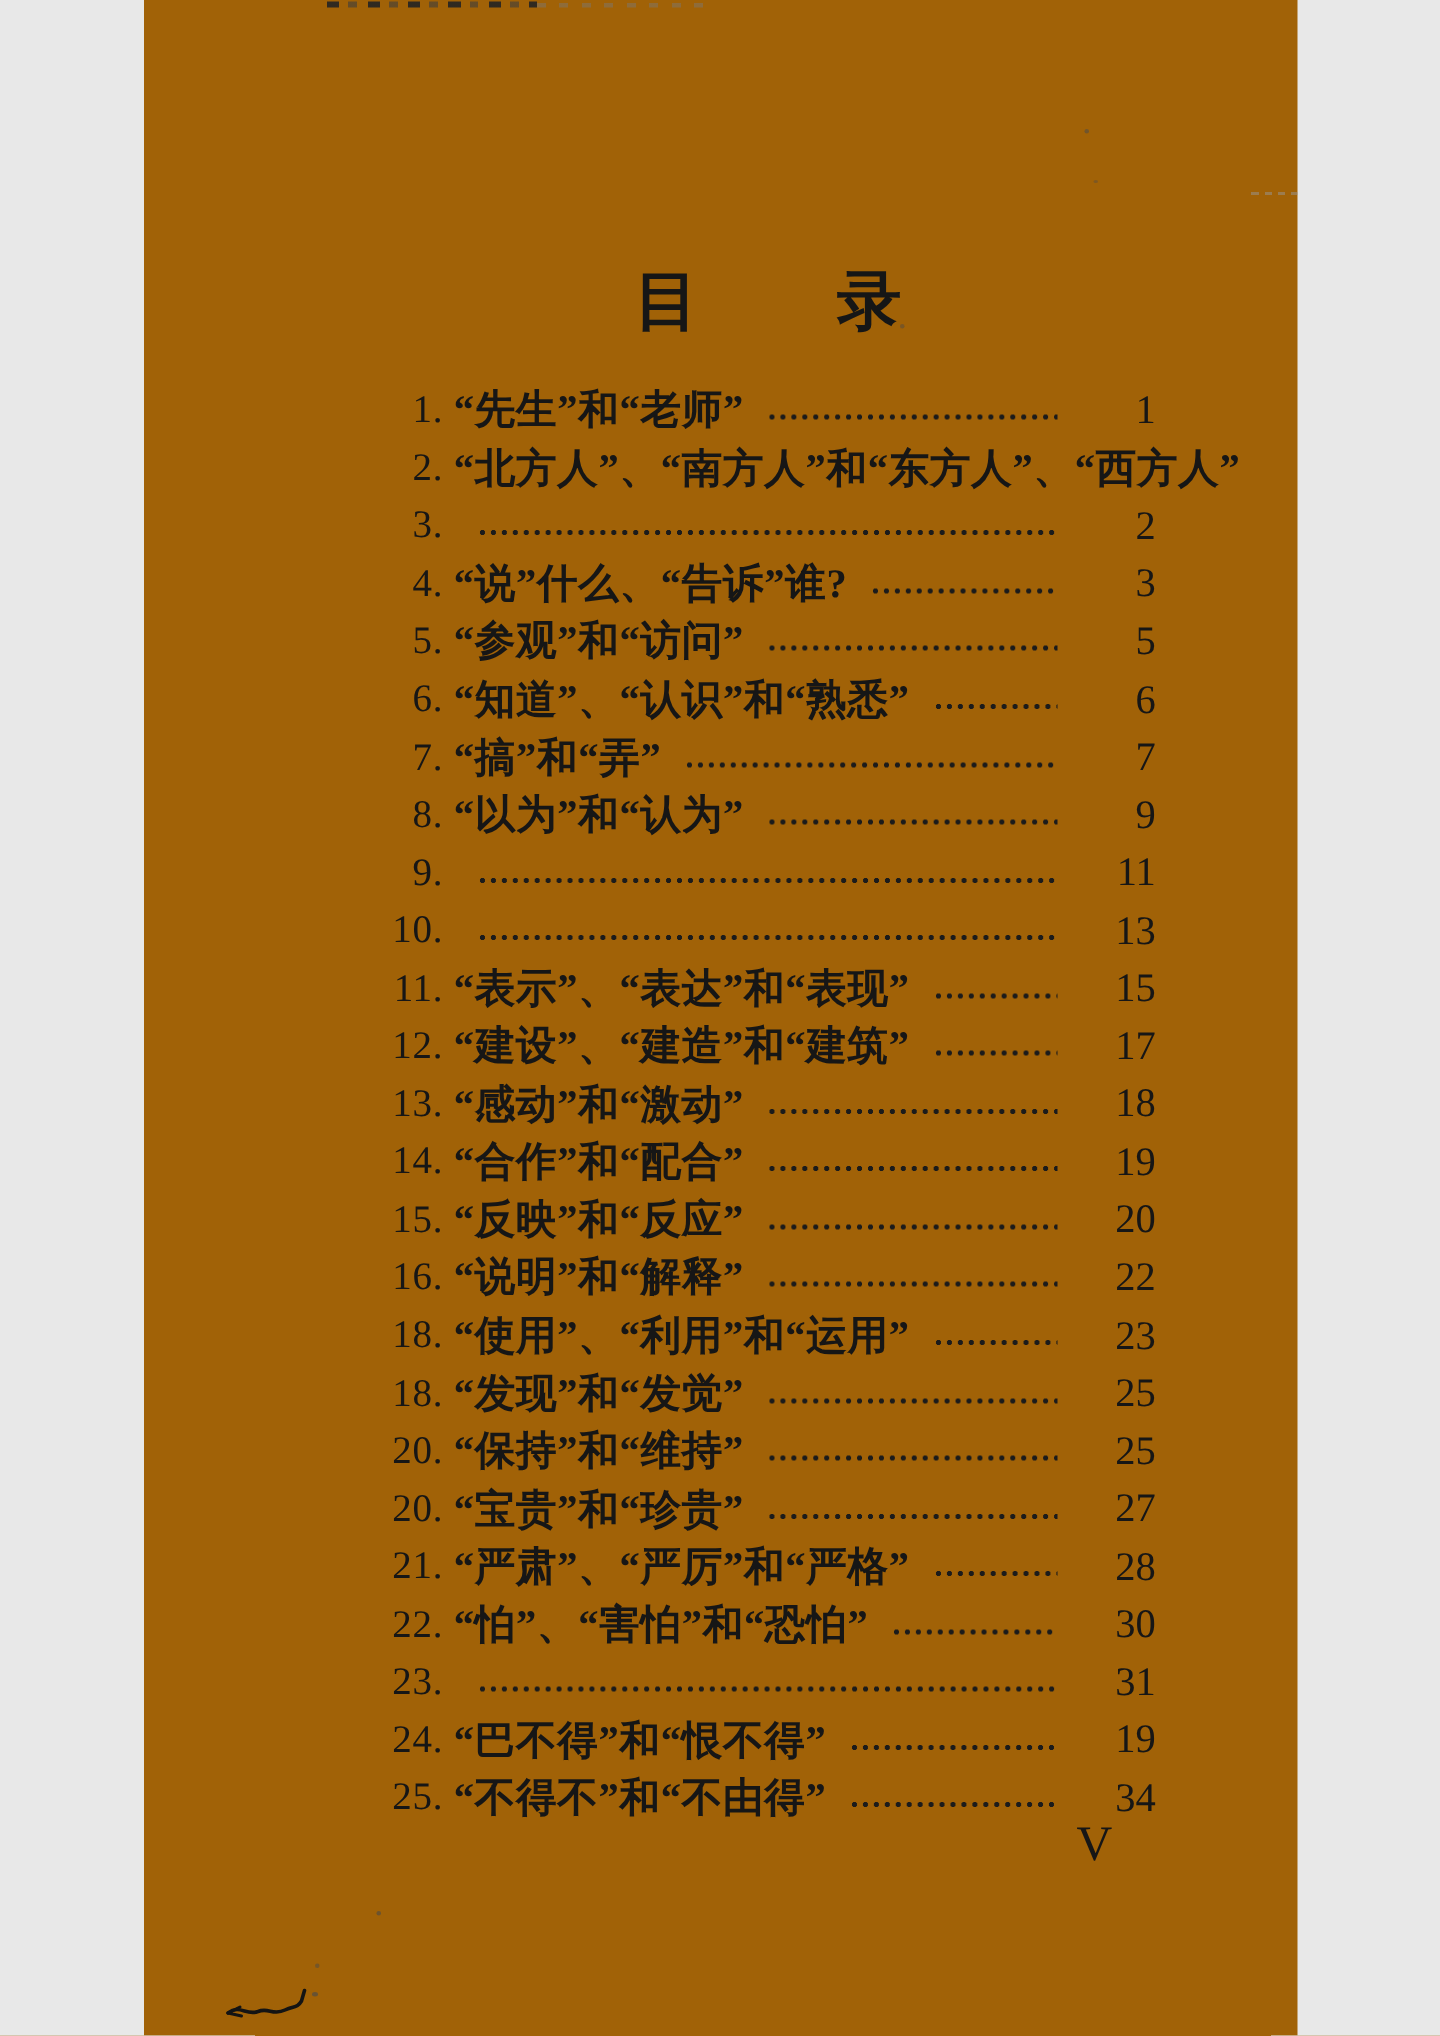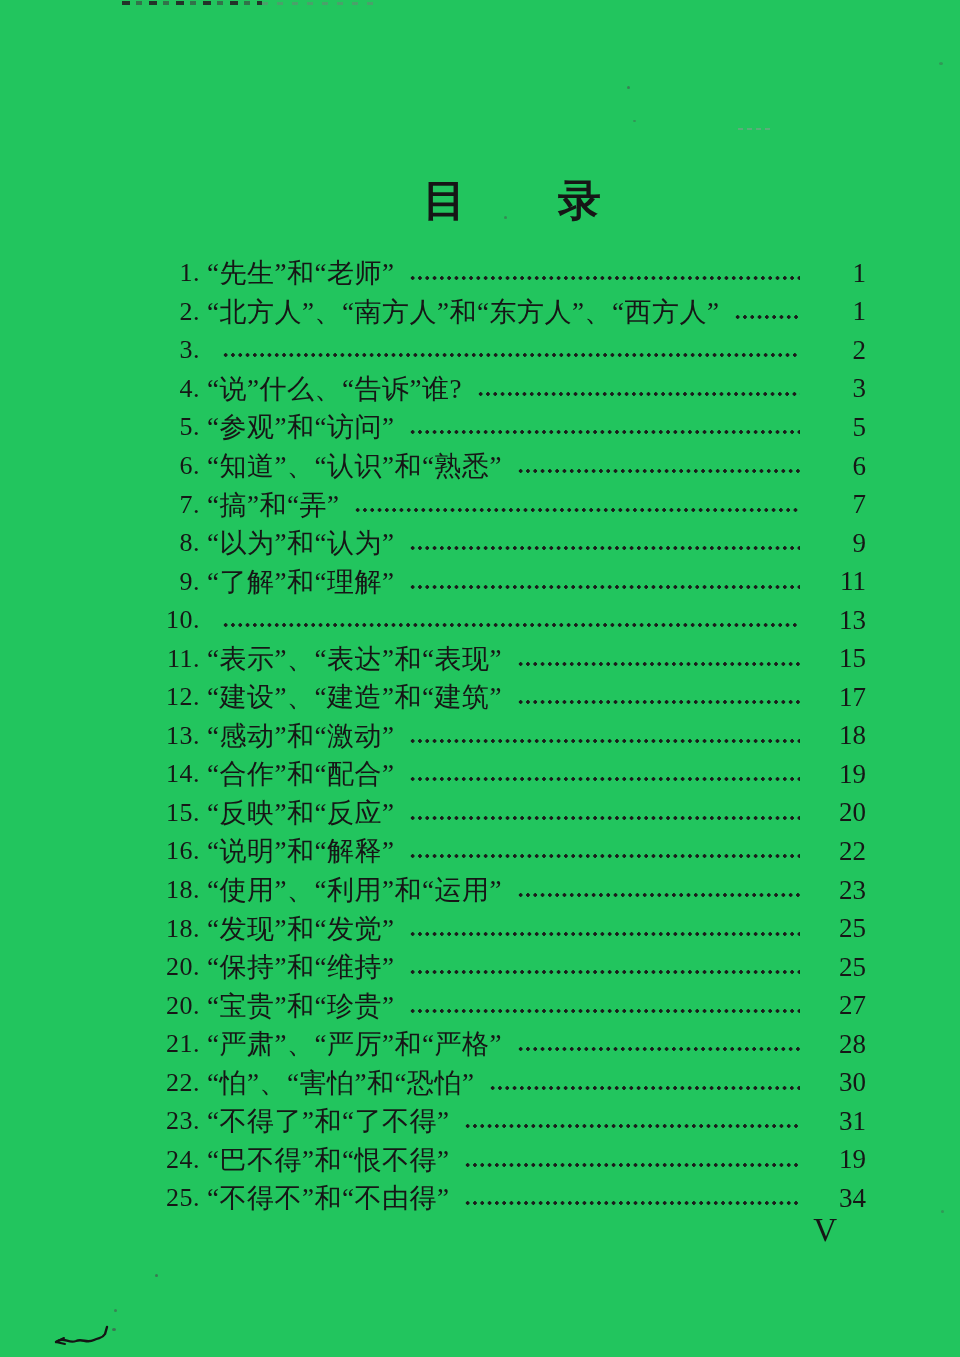--- a/index.html
+++ b/index.html
@@ -1,21 +1,21 @@
 <!DOCTYPE html>
 <html><head>
 <meta charset="utf-8">
 <style>
   * { margin: 0; padding: 0; box-sizing: border-box; }
   html, body { background: #e8e8e8; }
   .page {
     position: relative;
-    width: 960px;
+    width: 769px;
     height: 1357px;
-    background: #22c55e;
+    background: #a16207;
     overflow: hidden;
     font-family: "Liberation Serif", "DejaVu Serif", serif;
     color: #161616;
     margin: 0 auto;
   }
   .artifact-top {
     position: absolute;
     left: 122px; top: 1px;
     width: 140px; height: 4px;
     background: repeating-linear-gradient(90deg,
@@ -55,21 +55,21 @@
   .num {
     width: 52px;
     text-align: right;
     padding-right: 7px;
     font-size: 26px;
     letter-spacing: 0.5px;
     flex: 0 0 auto;
   }
   .etitle {
     flex: 0 0 auto;
-    font-weight: 400;
+    font-weight: 700;
     letter-spacing: 0.5px;
   }
   .dots {
     flex: 1 1 auto;
     height: 6px;
     margin: 10px 10px 0 14px;
     background-image: radial-gradient(circle, #1b1b1b 1.55px, transparent 1.95px);
     background-size: 7.3px 6px;
     background-repeat: repeat-x;
     background-position: 1px 50%;
@@ -174,21 +174,20 @@
 
     <div class="row">
       <span class="num">8.</span>
       <span class="etitle">“以为”和“认为”</span>
       <span class="dots"></span>
       <span class="pnum">9</span>
     </div>
 
     <div class="row">
       <span class="num">9.</span>
-      <span class="etitle">“了解”和“理解”</span>
       <span class="dots"></span>
       <span class="pnum">11</span>
     </div>
 
     <div class="row">
       <span class="num">10.</span>
       <span class="dots"></span>
       <span class="pnum">13</span>
     </div>
 
@@ -271,21 +270,20 @@
 
     <div class="row">
       <span class="num">22.</span>
       <span class="etitle">“怕”、“害怕”和“恐怕”</span>
       <span class="dots"></span>
       <span class="pnum">30</span>
     </div>
 
     <div class="row">
       <span class="num">23.</span>
-      <span class="etitle">“不得了”和“了不得”</span>
       <span class="dots"></span>
       <span class="pnum">31</span>
     </div>
 
     <div class="row">
       <span class="num">24.</span>
       <span class="etitle">“巴不得”和“恨不得”</span>
       <span class="dots"></span>
       <span class="pnum">19</span>
     </div>

